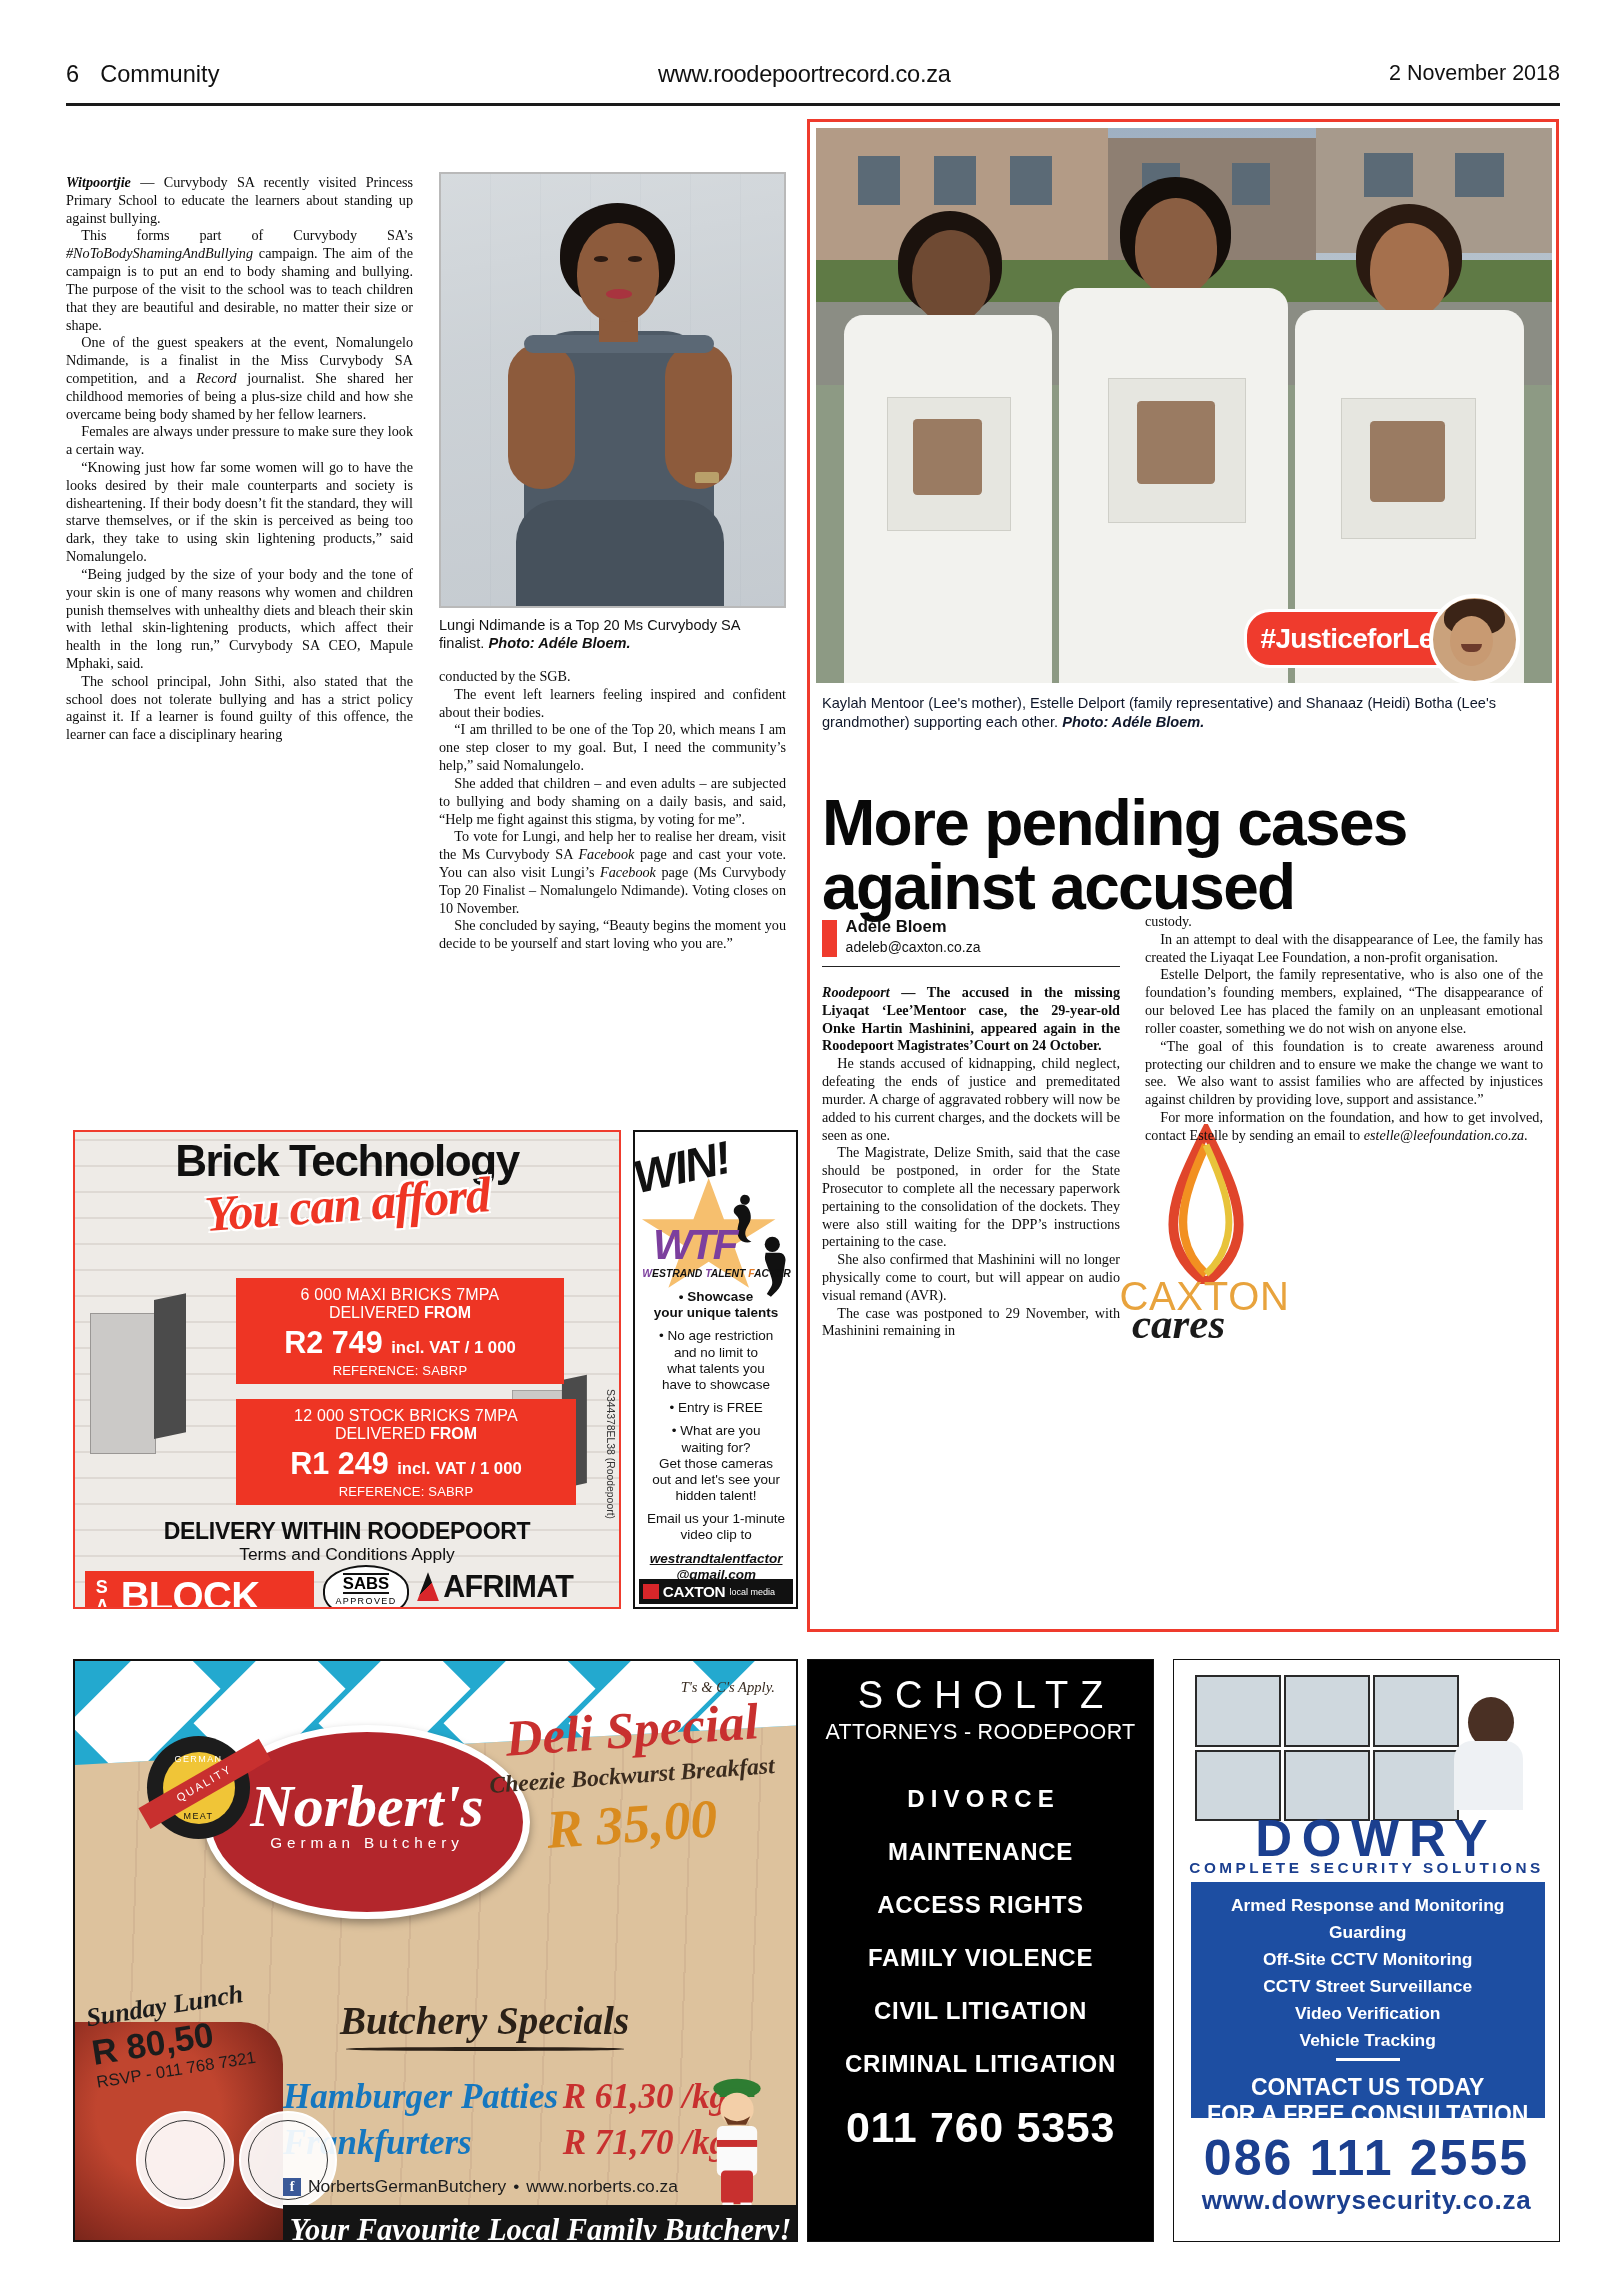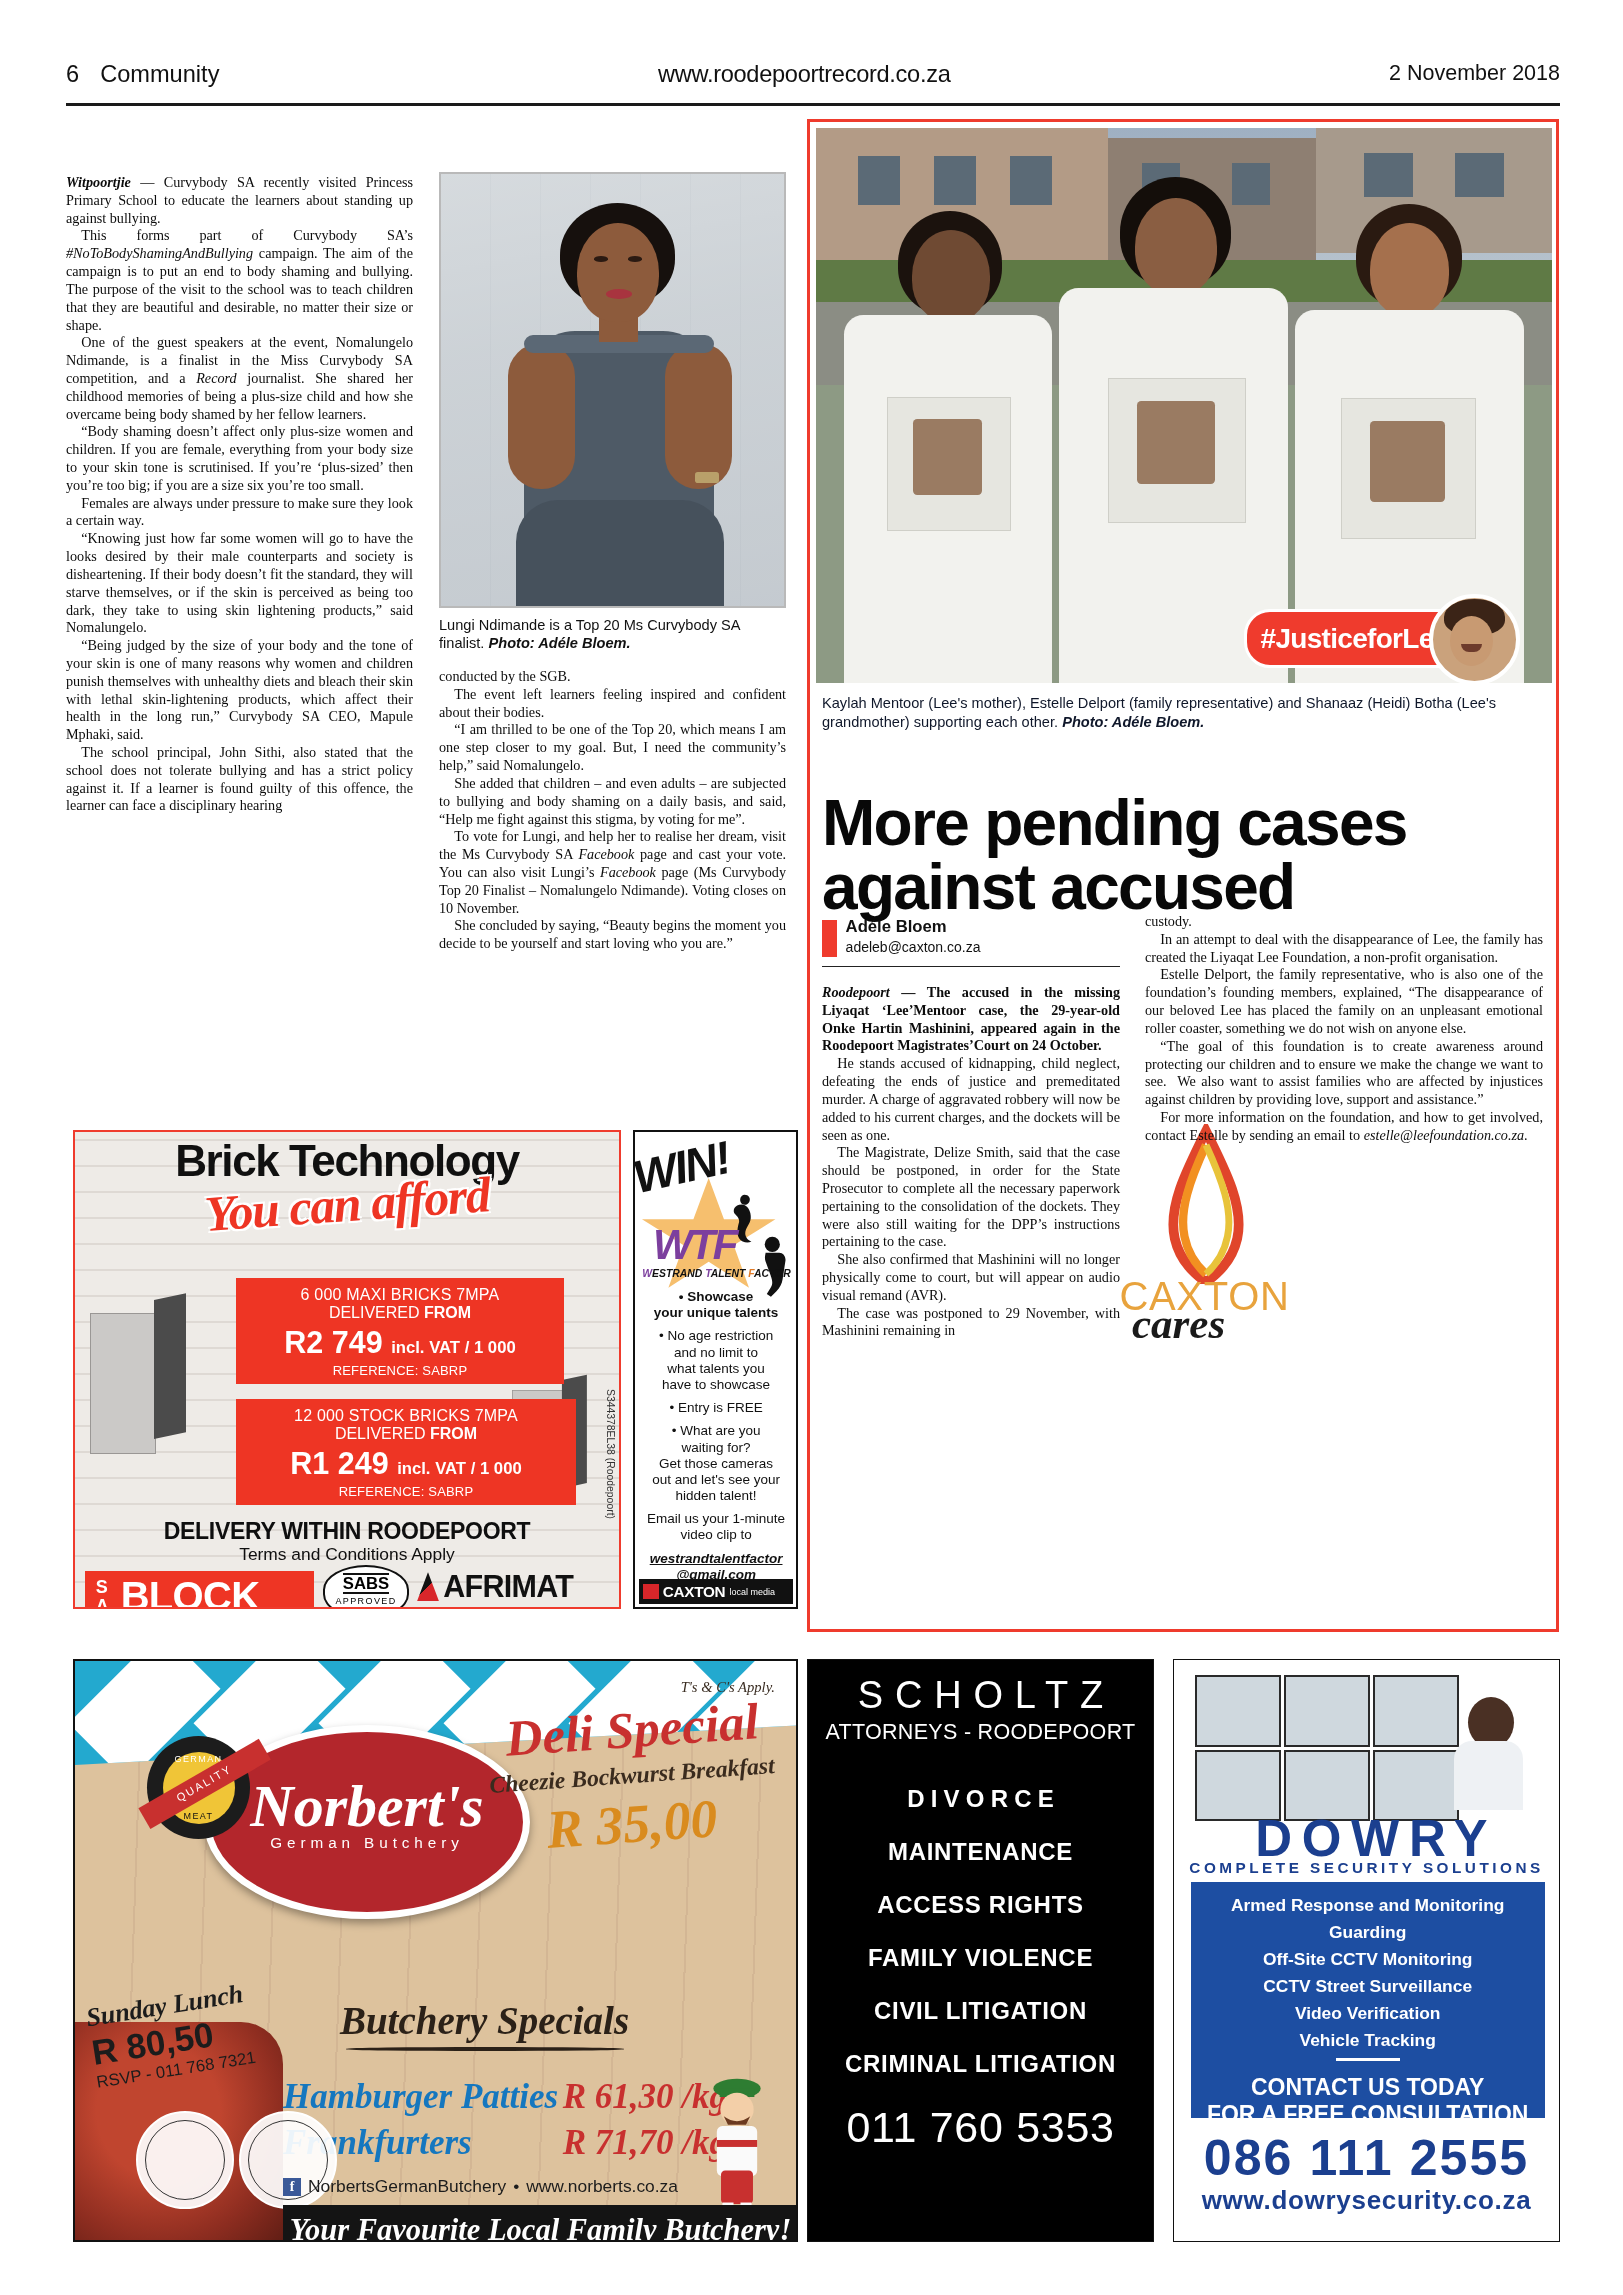--- a/index.html
+++ b/index.html
@@ -253,21 +253,21 @@
 
   
   #scholtz-ad{position:absolute;left:807px;top:1659px;width:347px;height:583px;
     background:#000;border:1.4px solid #111;box-sizing:border-box;color:#fff;text-align:center;
     font-family:"Liberation Sans",sans-serif;}
   #scholtz-ad .brand{font-size:38px;letter-spacing:11.8px;margin-top:14px;padding-left:11.8px;}
   #scholtz-ad .sub{font-size:21.5px;letter-spacing:0.3px;margin-top:2.8px;}
   #scholtz-ad ul{list-style:none;margin:40px 0 0 0;padding:0;}
   #scholtz-ad li{font-weight:700;font-size:24px;letter-spacing:0.7px;margin-bottom:25px;}
   #scholtz-ad li.spaced{letter-spacing:6.2px;padding-left:6.2px;}
-  #scholtz-ad .phone{font-weight:400;font-size:43px;letter-spacing:0.7px;margin-top:21px;}
+  #scholtz-ad .phone{font-weight:700;font-size:43px;letter-spacing:0.7px;margin-top:21px;}
 
   
   #dowry-ad{position:absolute;left:1173px;top:1659px;width:387px;height:583px;
     background:#fff;border:1.4px solid #111;box-sizing:border-box;overflow:hidden;}
   #dw-monitors{position:absolute;left:21px;top:15.3px;width:264px;height:146px;
     display:grid;grid-template-columns:repeat(3,1fr);grid-template-rows:repeat(2,1fr);gap:3.5px;}
   #dw-monitors div{background:#cfd8de;border:2.8px solid #2a2a2a;}
   #dw-person{position:absolute;right:36px;top:37px;width:69px;height:111px;}
   #dw-person .head{position:absolute;left:14px;top:0;width:46px;height:51px;border-radius:50%;background:#4a3024;}
   #dw-person .body{position:absolute;left:0;top:44px;width:69px;height:69px;border-radius:18px 18px 0 0;background:#eef1f4;}
@@ -298,21 +298,20 @@
     <div class="mh-center">www.roodepoortrecord.co.za</div>
     <div class="mh-right">2 November 2018</div>
   </div>
   <div id="masthead-rule"></div>
 
 
   <div class="colwrap" id="left-col1">
     <p class="first"><b class="dateline">Witpoortjie</b> — Curvybody SA recently visited Princess Primary School to educate the learners about standing up against bullying.</p>
     <p>This forms part of Curvybody SA’s <em>#NoToBodyShamingAndBullying</em> campaign. The aim of the campaign is to put an end to body shaming and bullying. The purpose of the visit to the school was to teach children that they are beautiful and desirable, no matter their size or shape.</p>
     <p>One of the guest speakers at the event, Nomalungelo Ndimande, is a finalist in the Miss Curvybody SA competition, and a <em>Record</em> journalist. She shared her childhood memories of being a plus-size child and how she overcame being body shamed by her fellow learners.</p>
-    <p>“Body shaming doesn’t affect only plus-size women and children. If you are female, everything from your body size to your skin tone is scrutinised. If you’re ‘plus-sized’ then you’re too big; if you are a size six you’re too small.</p>
     <p>Females are always under pressure to make sure they look a certain way.</p>
     <p>“Knowing just how far some women will go to have the looks desired by their male counterparts and society is disheartening. If their body doesn’t fit the standard, they will starve themselves, or if the skin is perceived as being too dark, they take to using skin lightening products,” said Nomalungelo.</p>
     <p>“Being judged by the size of your body and the tone of your skin is one of many reasons why women and children punish themselves with unhealthy diets and bleach their skin with lethal skin-lightening products, which affect their health in the long run,” Curvybody SA CEO, Mapule Mphaki, said.</p>
     <p>The school principal, John Sithi, also stated that the school does not tolerate bullying and has a strict policy against it. If a learner is found guilty of this offence, the learner can face a disciplinary hearing</p>
   </div>
 
   <div id="lungi-photo">
     <div class="bg"></div>
       <div class="wall"></div>
     <div class="torso"></div>

